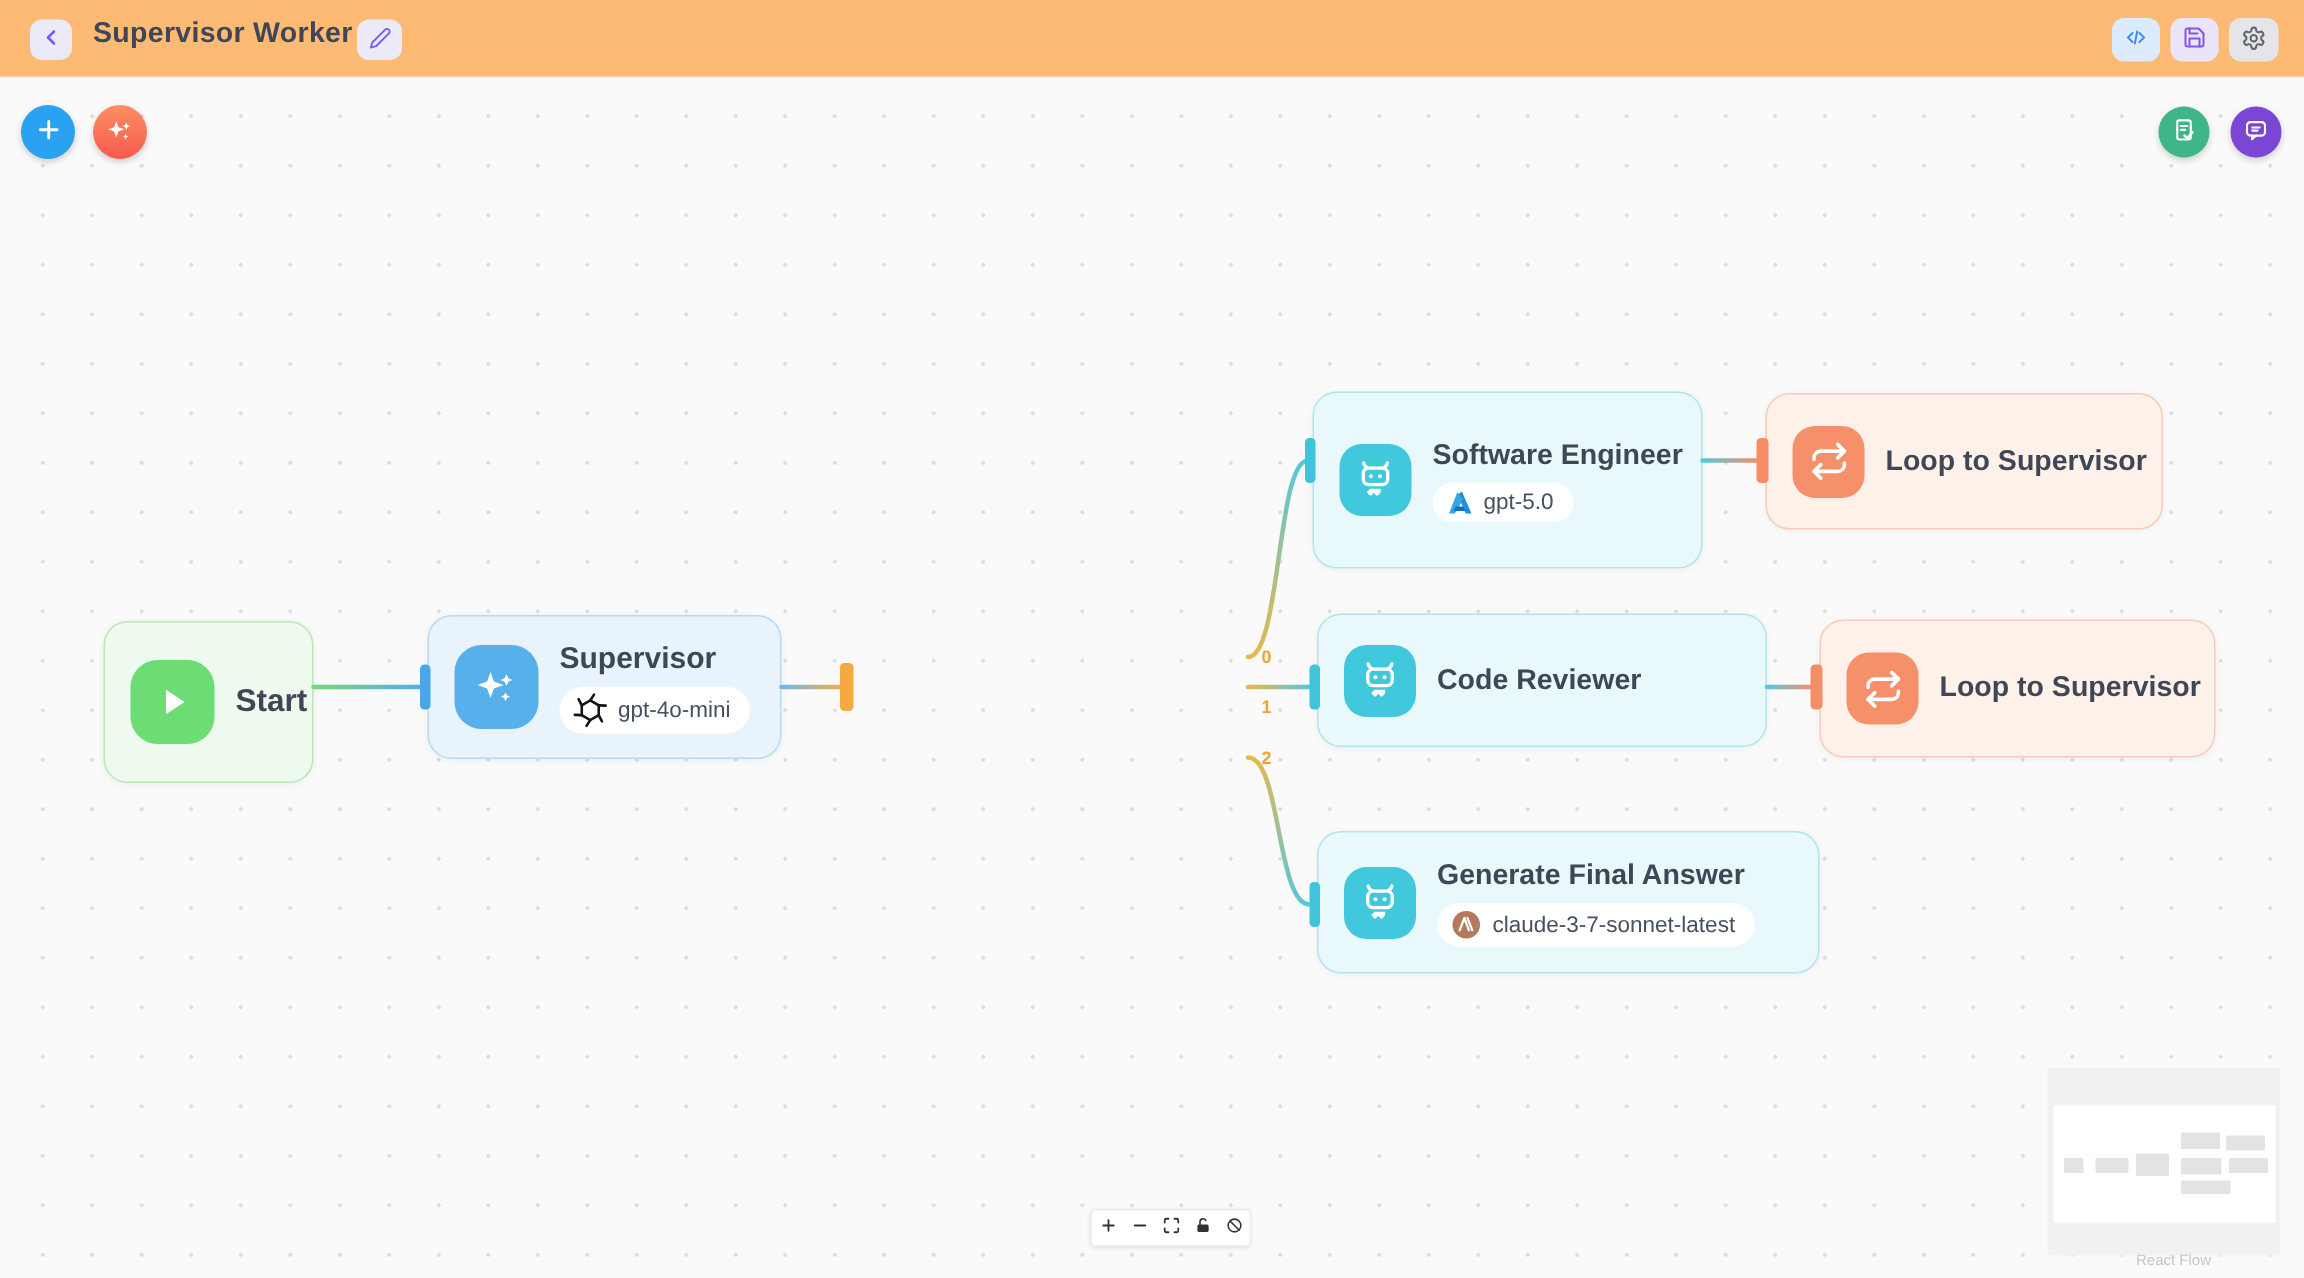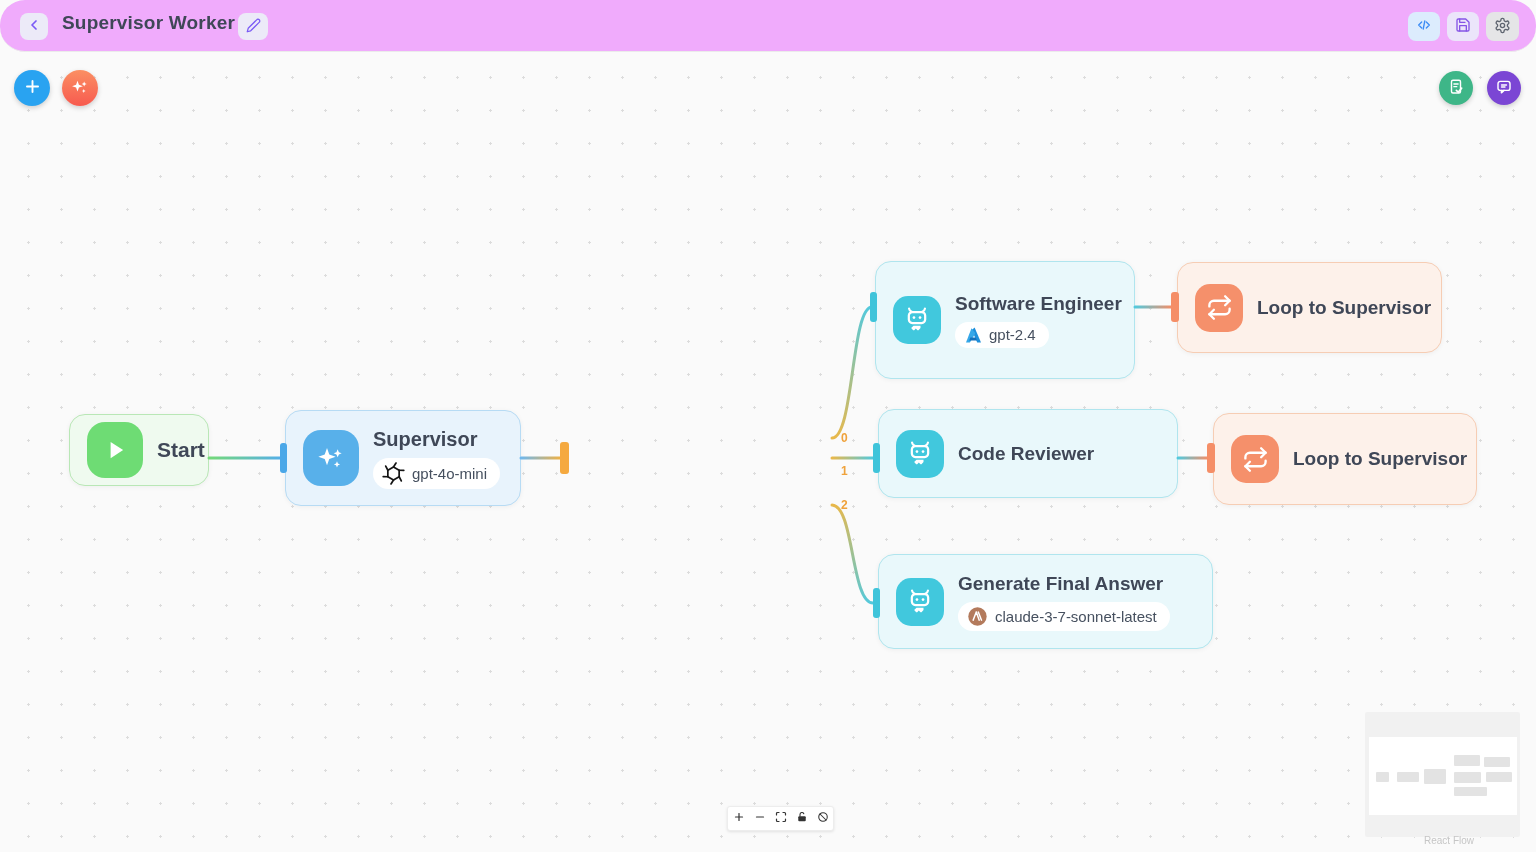--- a/index.html
+++ b/index.html
@@ -1,21 +1,21 @@
 <!DOCTYPE html>
 <html><head>
 <meta charset="utf-8">
 <style>
   * { margin:0; padding:0; box-sizing:border-box; }
   html,body { width:1536px; height:852px; overflow:hidden;
     font-family:"Liberation Sans", sans-serif; background:#fafafa; }
 
   
-  .header { position:relative; width:1536px; height:52px; background:#f0abfc;
-    border-bottom:1px solid #ebebeb; z-index:30; display:flex; align-items:center;border-radius:25px; }
+  .header { position:relative; width:1536px; height:52px; background:#fdba74;
+    border-bottom:1px solid #ebebeb; z-index:30; display:flex; align-items:center; }
   .hbtn { display:flex; align-items:center; justify-content:center;
     border:none; border-radius:8px; cursor:pointer; }
   .back-btn { position:absolute; left:20px; top:13px; width:28px; height:27px; background:#eceaf8; }
   .title { position:absolute; left:62px; top:12px; font-size:19px; font-weight:700; color:#3f4757; letter-spacing:.2px; }
   .edit-btn { position:absolute; left:238px; top:13px; width:30px; height:27px; background:#eceaf8; }
   .code-btn { position:absolute; left:1408px; top:12px; width:32px; height:29px; background:#dcecfd; }
   .save-btn { position:absolute; left:1447px; top:12px; width:32px; height:29px; background:#ebe5fa; }
   .gear-btn { position:absolute; left:1486px; top:12px; width:33px; height:29px; background:#e5e5e7; }
 
   
@@ -33,21 +33,21 @@
 
   
   .node { position:absolute; border-radius:16px; display:flex; align-items:center;
     padding-left:17px; gap:14px; box-shadow:0 1px 5px rgba(0,0,0,.05); cursor:grab; }
   .node-icon { display:flex; align-items:center; justify-content:center; flex:0 0 auto; }
   .node-title { font-weight:700; color:#3f4757; }
   .pill { display:flex; align-items:center; gap:7px; background:#ffffff;
     border-radius:16px; padding:4px 13px 4px 9px; margin-top:7px; width:max-content; }
   .pill span { font-size:15px; color:#46505f; }
 
-  .n-start { left:69px; top:362px; width:140px; height:72px; background:#effaef; border:1.5px solid #b9e7b6; }
+  .n-start { left:69px; top:362px; width:140px; height:108px; background:#effaef; border:1.5px solid #b9e7b6; }
   .n-supervisor { left:285px; top:358px; width:236px; height:96px; background:#e8f3fc; border:1.5px solid #b7dbf4; }
   .n-check { left:567px; top:340px; width:263px; height:133px; background:#fdf6e2; border:1.5px solid #f2d9a2; }
   .n-worker { background:#e9f8fb; border:1.5px solid #b0e5ee; }
   .n-se { left:875px; top:209px; width:260px; height:118px; }
   .n-cr { left:878px; top:357px; width:300px; height:89px; }
   .n-gfa { left:878px; top:502px; width:335px; height:95px; }
   .n-loop { background:#fdf1ea; border:1.5px solid #f6cdb4; }
   .n-loop1 { left:1177px; top:210px; width:265px; height:91px; }
   .n-loop2 { left:1213px; top:361px; width:264px; height:92px; }
 
@@ -278,21 +278,21 @@
     <div>
       <div class="node-title" style="font-size:19px;">Software Engineer</div>
       <div class="pill">
         <span style="display:flex;">
           <svg width="18" height="18" viewBox="0 0 18 18">
               <polygon points="10.6,1.6 17,16.4 13.2,16.4 7.8,3.9" fill="#1e8fdb"></polygon>
               <polygon points="7.5,2.2 2,16.4 5.9,16.4 11.4,7.2" fill="#35a7e8"></polygon>
               <polygon points="6.4,11.6 11.7,11.6 13,14.6 5.2,14.6" fill="#1470bb"></polygon>
             </svg>
         </span>
-        <span>gpt-2.4</span>
+        <span>gpt-5.0</span>
       </div>
     </div>
   </div>
 
   <div class="node n-worker n-cr">
     <div class="node-icon ic-bot">
       <svg width="28" height="28" viewBox="0 0 24 24" fill="none" stroke="#ffffff" stroke-width="1.9" stroke-linecap="round" stroke-linejoin="round">
         <path d="M7.5,5 C6.2,4.4 5.4,3.5 5.2,2.2"></path>
           <path d="M16.5,5 C17.8,4.4 18.6,3.5 18.8,2.2"></path>
         <rect x="5" y="5.2" width="14" height="9.4" rx="3"></rect>

